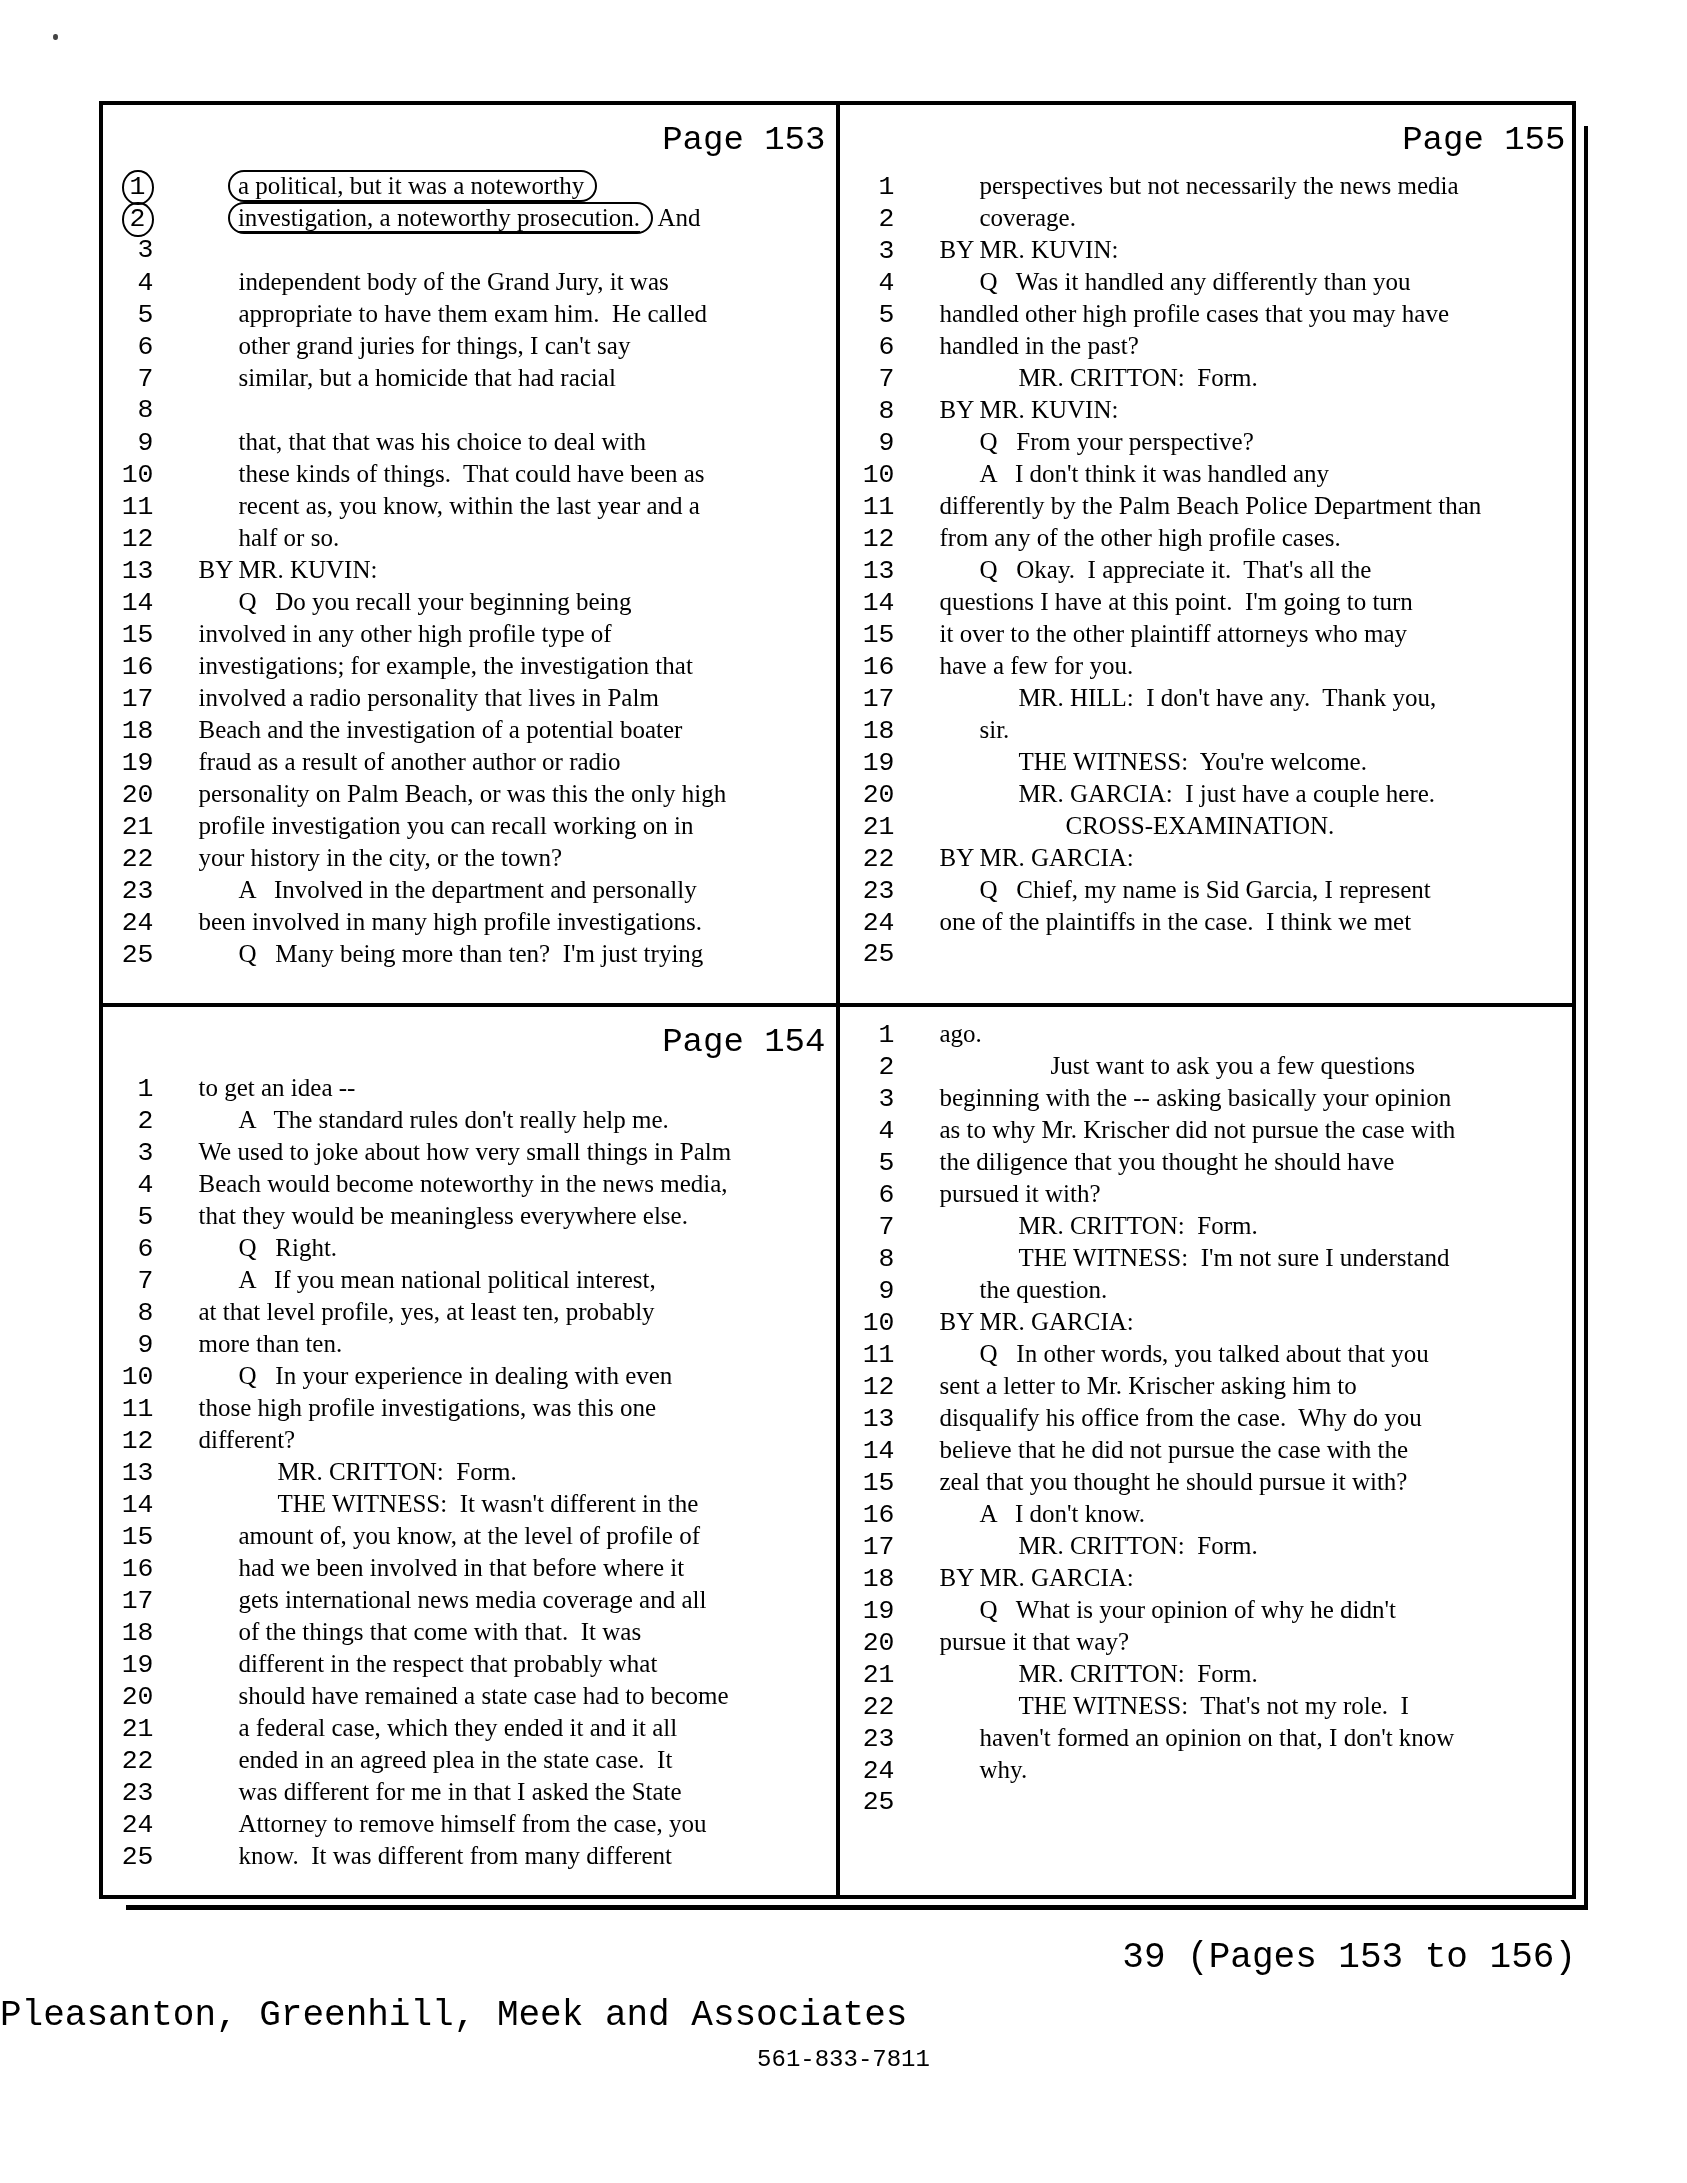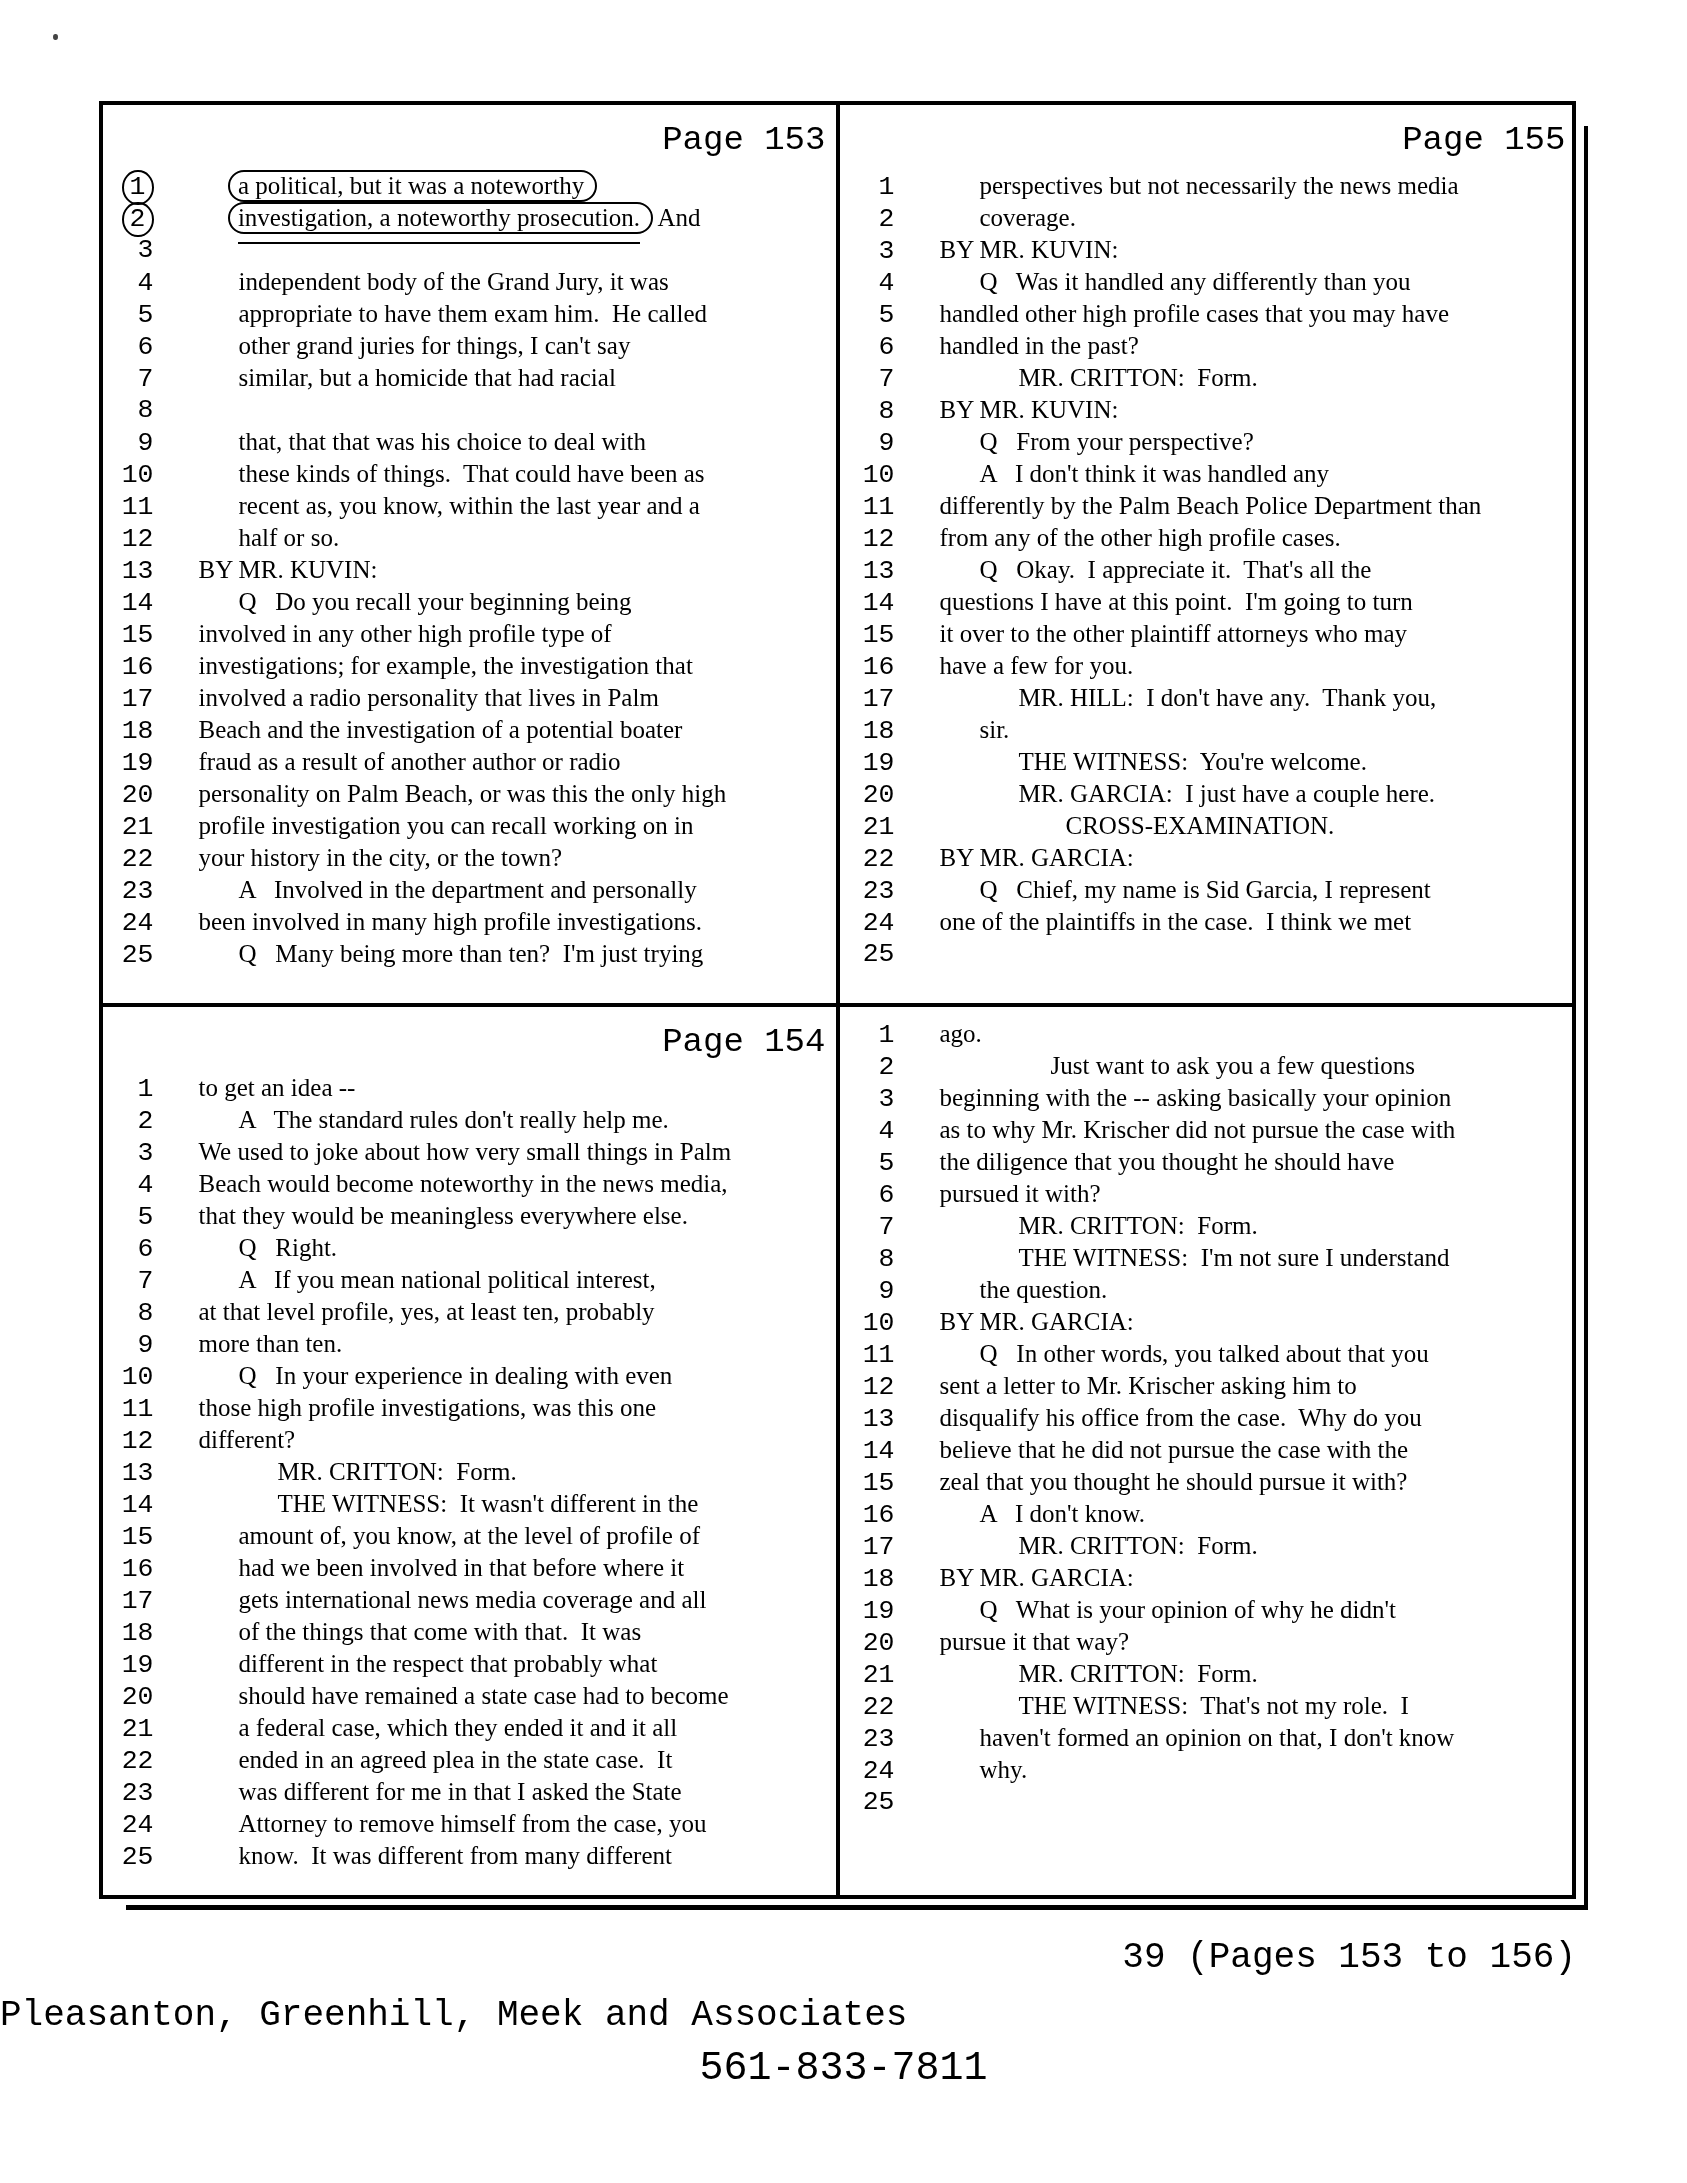--- a/index.html
+++ b/index.html
@@ -28,28 +28,28 @@
   .tx{flex:none;margin-left:45px;font-size:25px;white-space:pre;}
   .i1{padding-left:40px;}
   .i2{padding-left:79px;}
   .i3{padding-left:111px;}
   .i4{padding-left:126px;}
 
   .circled{display:inline-block;border:2.6px solid #000;border-radius:50%;
            padding:0 6px 1.3px 6px;line-height:1.15;position:relative;z-index:2;}
   .boxed{display:inline-block;border:2.6px solid #000;border-radius:16px;
          padding:0 10.6px 1.3px 8px;margin-left:-10.6px;line-height:1.1;}
-  .ul-anno{border-bottom:2.6px solid #000;padding-bottom:11px;}
+  .ul-anno{border-bottom:2.6px solid #000;padding-bottom:0;}
 
   .footer-pageinfo{position:absolute;top:1937px;right:111px;
         font-family:"Liberation Mono", monospace;font-size:36px;}
   .footer-firm{position:absolute;top:1995px;left:0;width:1687px;text-align:left;
         font-family:"Liberation Mono", monospace;font-size:36px;}
   .footer-phone{position:absolute;top:2046px;left:0;width:1687px;text-align:center;
-        font-family:"Liberation Mono", monospace;font-size:40px;}
+        font-family:"Liberation Mono", monospace;font-size:24px;}
 </style>
 </head>
 <body>
 
 <div class="sheet">
   <div class="speck"></div>
   <div class="frame"></div>
   <div class="shadow-r"></div>
   <div class="shadow-b"></div>
   <div class="vdiv"></div>

